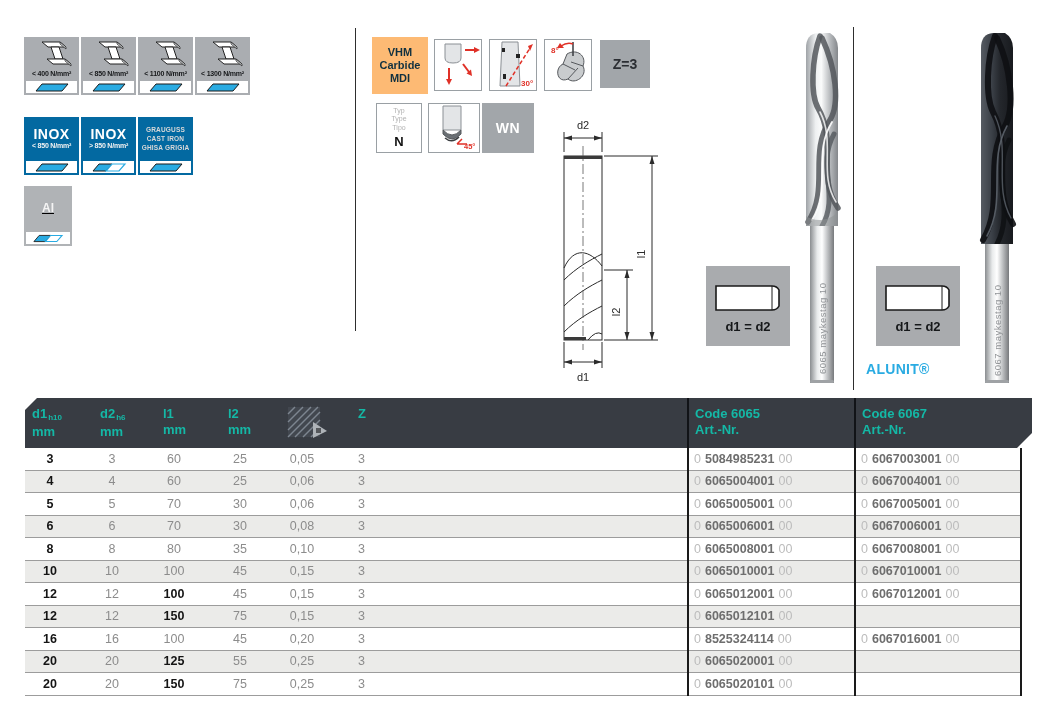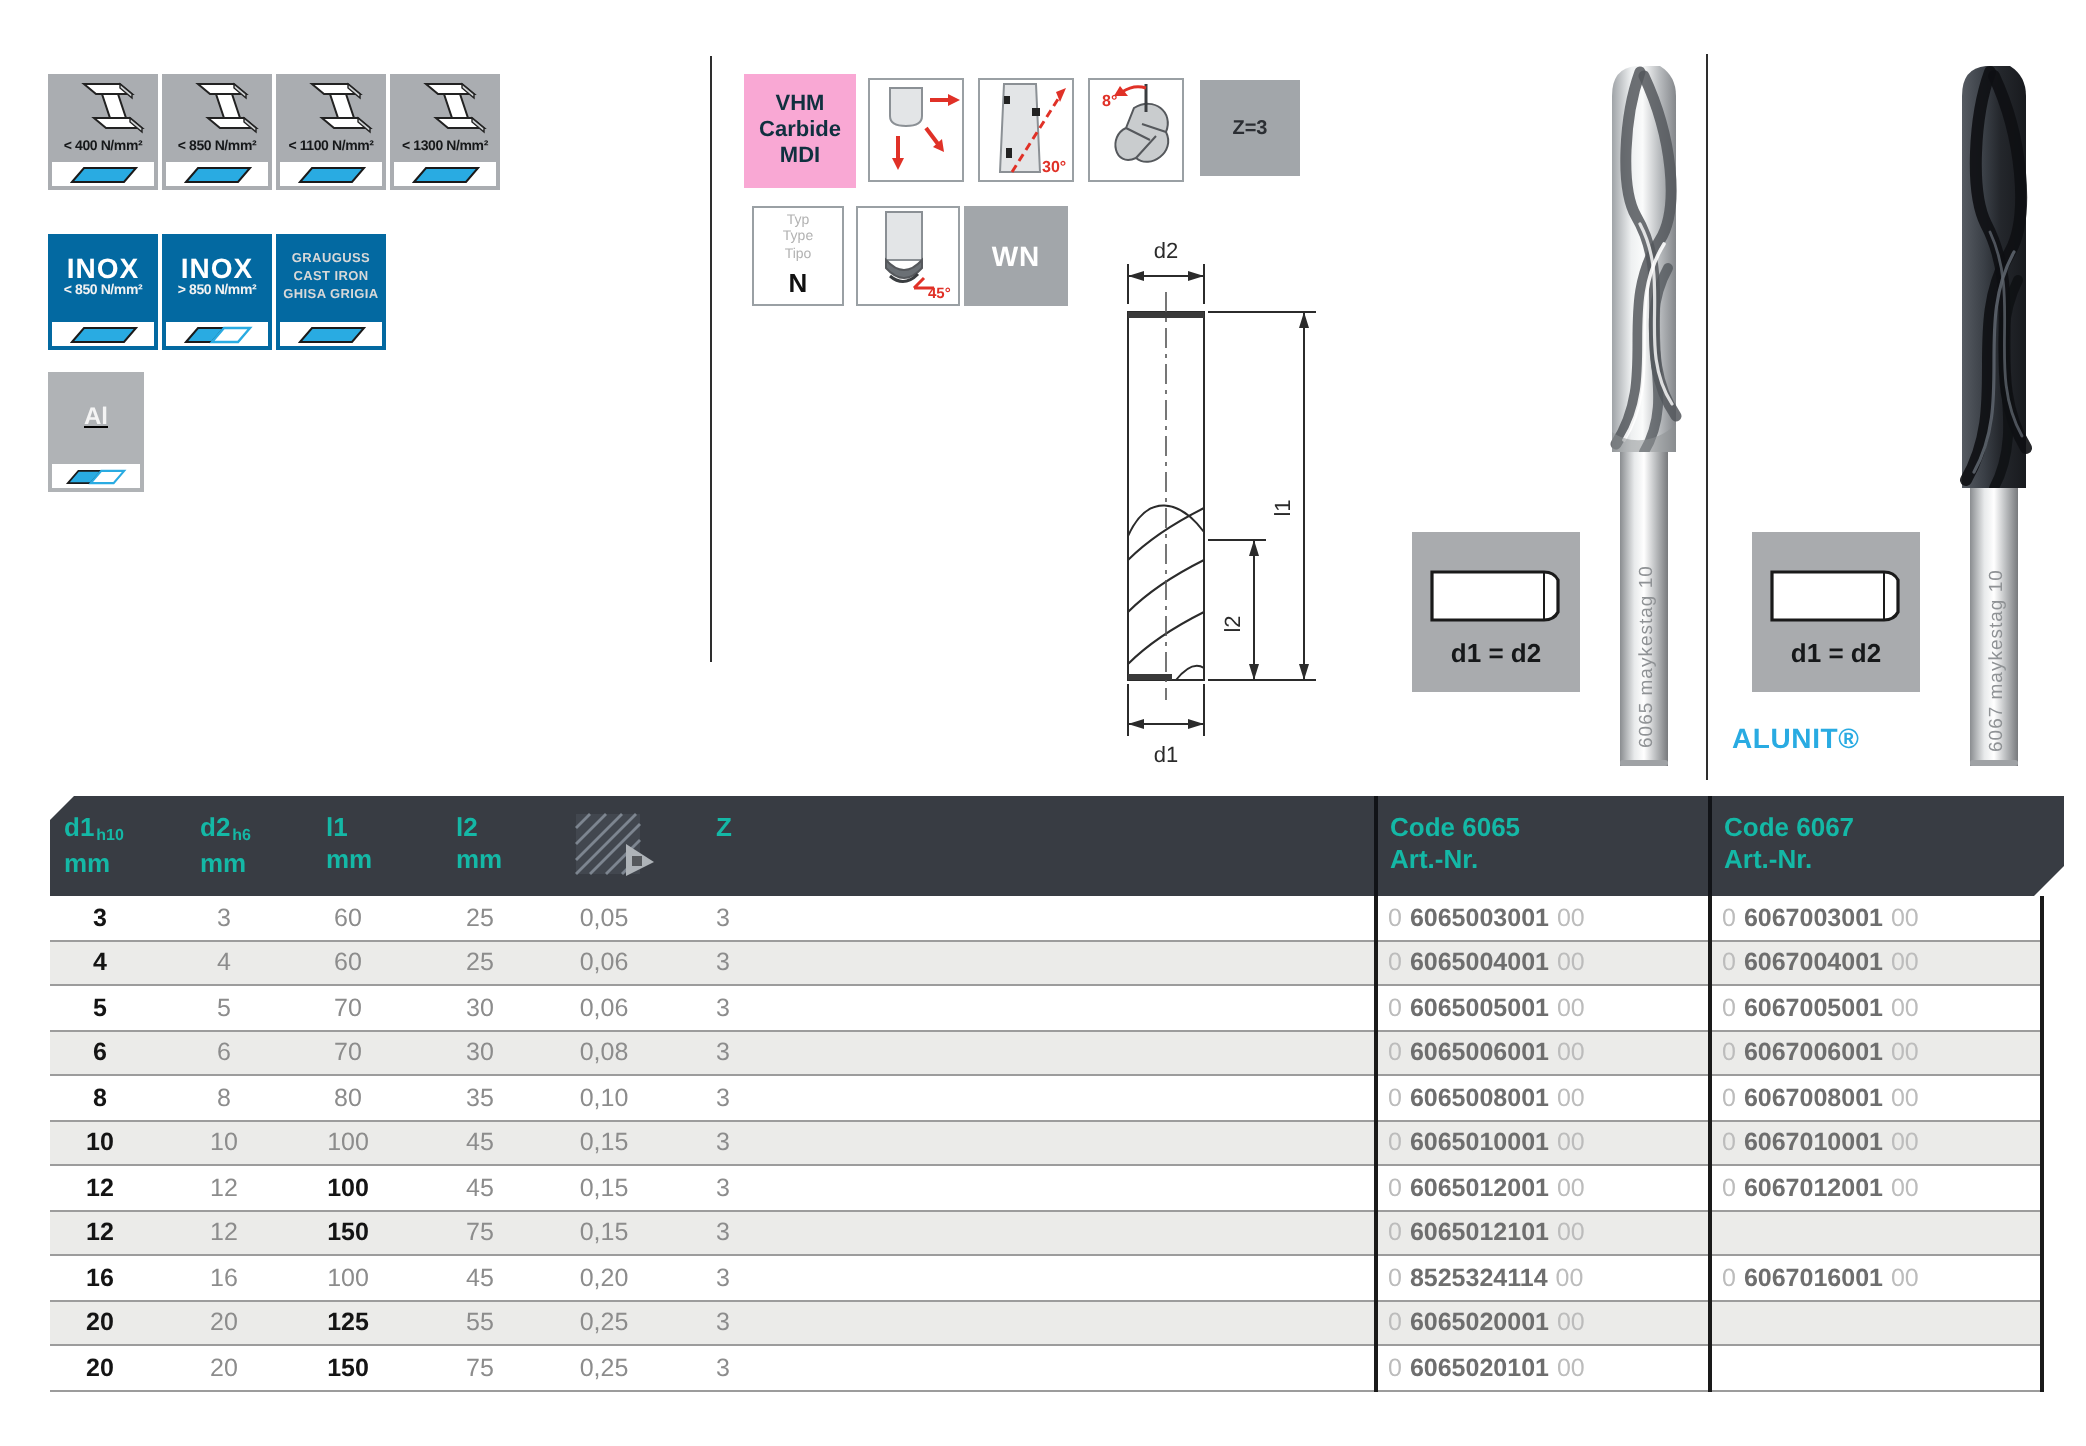--- a/index.html
+++ b/index.html
@@ -19,25 +19,25 @@
   .strength { font-size:7px; font-weight:bold; letter-spacing:-0.2px; white-space:nowrap; }
   .mat.gray  .strength { color:#16181a; }
   .mat.black .strength { color:#f2f2f2; }
   .inox-name { color:#fff; font-weight:bold; font-size:14px; letter-spacing:.5px; margin-top:9px; }
   .ci-line { color:#d8d8d8; font-size:6.5px; font-weight:bold; letter-spacing:.2px; line-height:9px; }
   .al-name { color:#f4f4f4; font-weight:bold; font-size:12px; }
   .strip { height:12px; background:#fff; margin:2px; display:flex; align-items:center; justify-content:center; }
 
   
   .fbox { position:absolute; display:flex; flex-direction:column; align-items:center; justify-content:center; }
-  .fbox.cyan { background:#f9a8d4; }
+  .fbox.cyan { background:#fdba74; }
   .fbox.gray { background:#a2a6aa; }
   .fbox.line { background:#fff; border:1px solid #9aa0a4; }
   .vhm-line { color:#10303f; font-weight:bold; font-size:11px; line-height:13px; }
-  .zlabel { color:#2b2e33; font-weight:bold; font-size:10px; }
+  .zlabel { color:#2b2e33; font-weight:bold; font-size:14px; }
   .wnlabel { color:#fff; font-weight:bold; font-size:14px; letter-spacing:.5px; }
   .typ-line { color:#b2b2b2; font-size:7px; line-height:8.5px; }
   .typ-n { color:#111; font-weight:bold; font-size:13px; margin-top:2px; }
 
   .vdiv { position:absolute; width:1px; background:#2e2e2e; }
 
   
   .shankbox { position:absolute; background:#a9abae; display:flex; flex-direction:column; align-items:center; justify-content:center; }
   .shankbox .lbl { font-size:13px; font-weight:bold; color:#16181a; margin-top:1px; }
   .alunit { position:absolute; color:#29abe2; font-weight:bold; font-size:14px; letter-spacing:.3px; }
@@ -418,21 +418,21 @@
 
   <div class="trow">
       <div class="tcell bcell" style="left:0;width:50px">3</div>
       <div class="tcell" style="left:62px;width:50px">3</div>
       <div class="tcell" style="left:124px;width:50px">60</div>
       <div class="tcell" style="left:190px;width:50px">25</div>
       <div class="tcell" style="left:252px;width:50px">0,05</div>
       <div class="tcell left" style="left:330px;width:40px">3</div>
       <div class="tcell left" style="left:666px;width:163px">
         <span class="cp">0</span>
-        <span class="cm">6065003001</span>
+        <span class="cm">5084985231</span>
         <span class="cp">00</span>
       </div>
       <div class="tcell left" style="left:833px;width:162px">
         <span class="cp">0</span>
         <span class="cm">6067003001</span>
         <span class="cp">00</span>
       </div>
     </div>
     <div class="trow shade">
       <div class="tcell bcell" style="left:0;width:50px">4</div>

